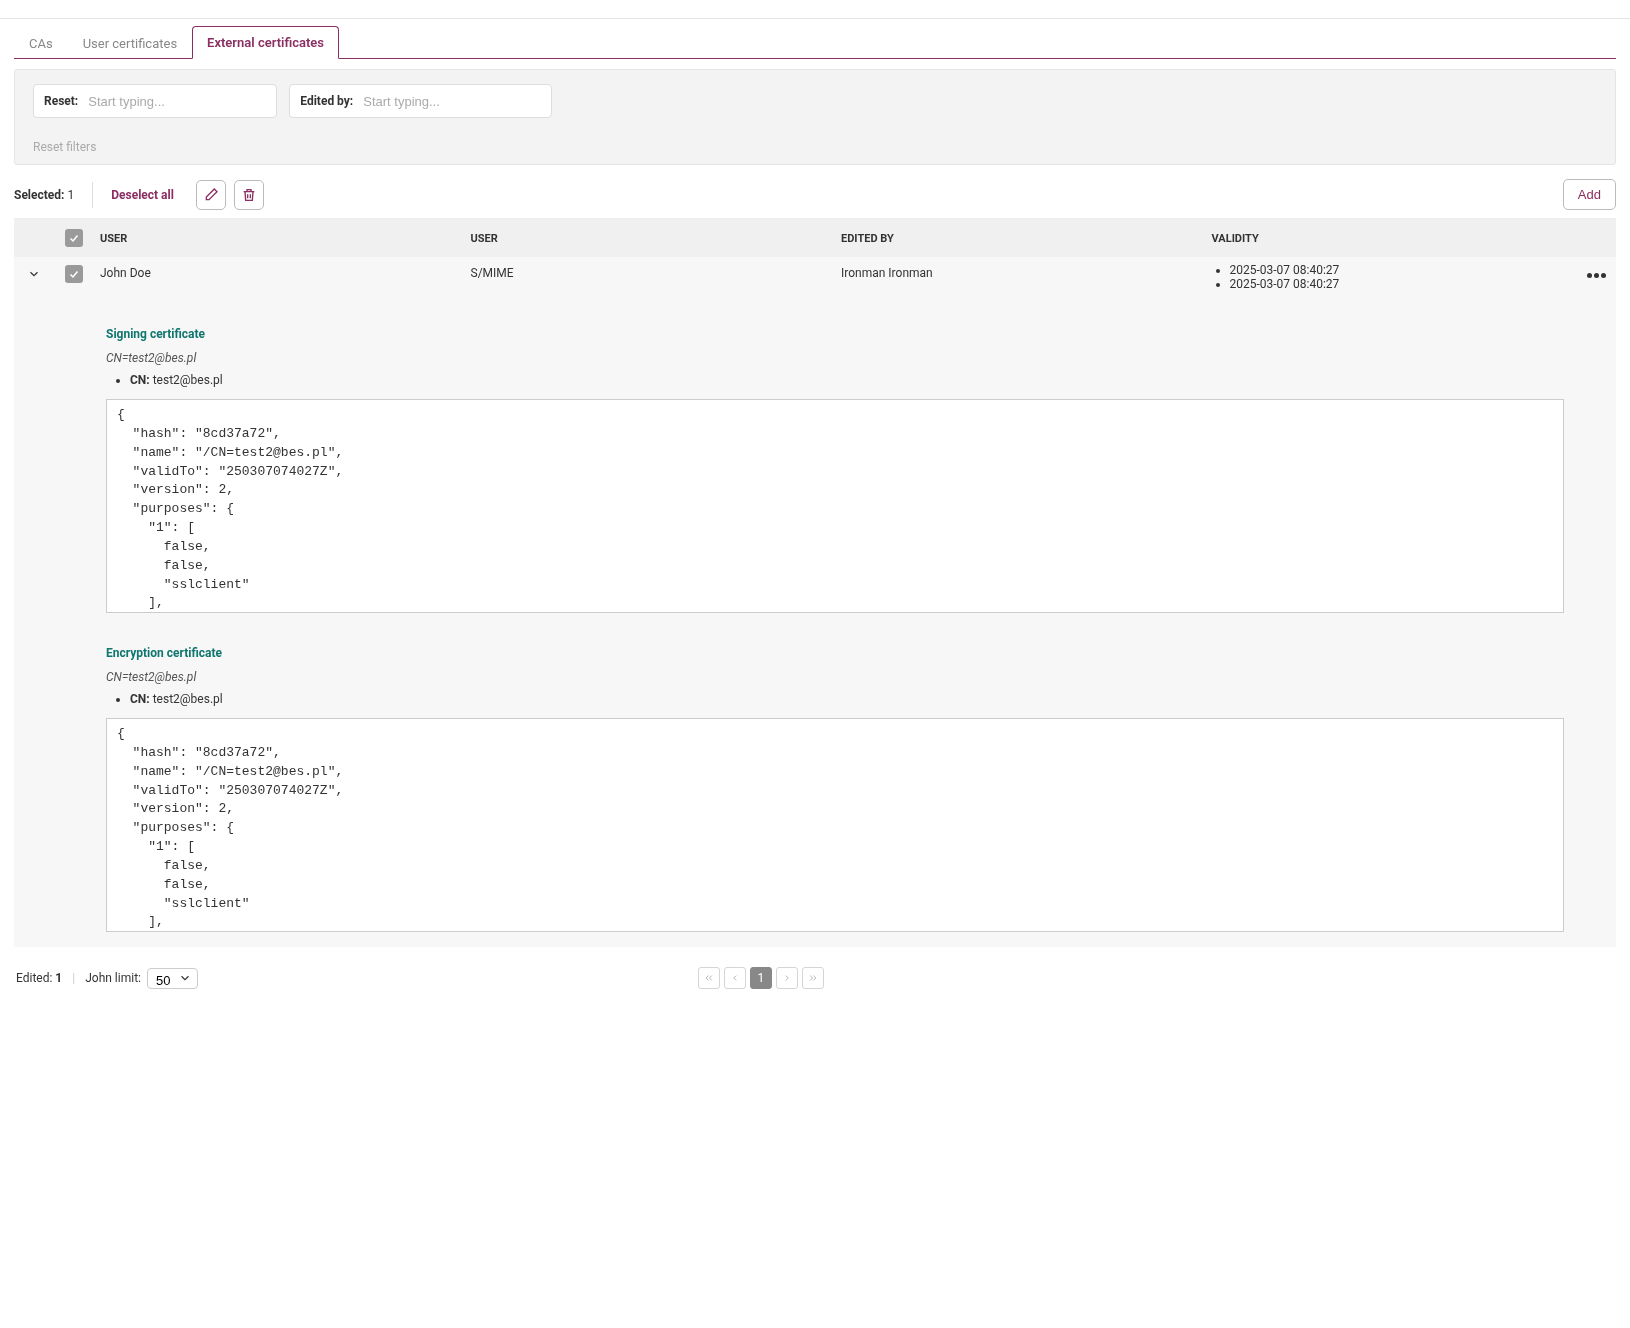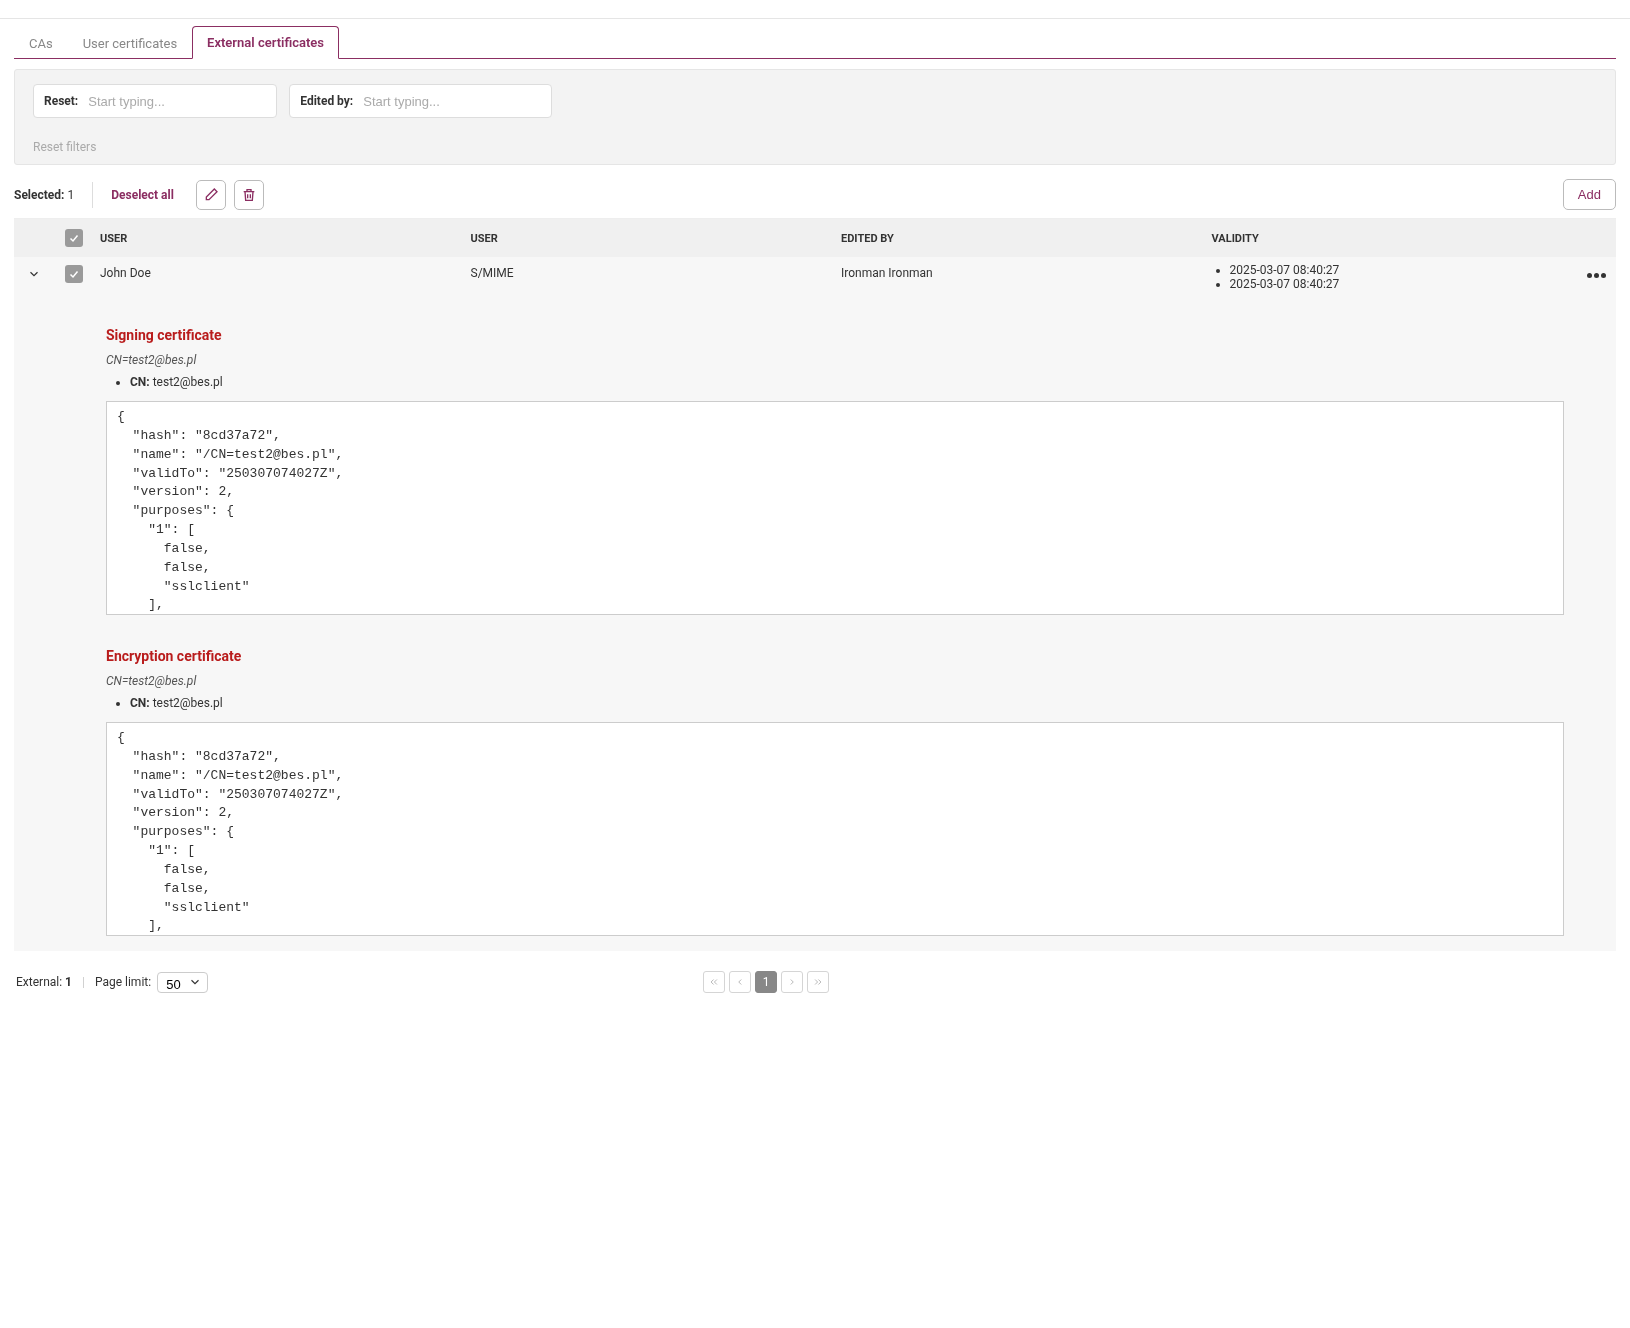--- a/index.html
+++ b/index.html
@@ -179,23 +179,23 @@
   .dots { display: inline-flex; gap: 2px; }
   .dots span { width: 5px; height: 5px; background: #333; border-radius: 50%; }
 
   
   .details {
     padding: 12px 0 0 92px;
     background: #f7f7f7;
   }
   .section-title {
     font-weight: 700;
-    font-size: 14px;
+    font-size: 12px;
     margin: 18px 0 6px 0;
-    color: #b91c1c;
+    color: #0f766e;
   }
   .section-subtitle {
     font-size: 12px;
     color: #555;
     margin: 10px 0 8px 0;
     font-style: italic;
   }
   .kv-list {
     list-style: disc;
     padding-left: 24px;
@@ -410,24 +410,24 @@
       "sslclient"
     ],
     "2": [
       false,
       false,
       "sslserver"</textarea>
     </div>
   </div>
 
   <div class="footer">
-    <span>External:</span>&nbsp;
+    <span>Edited:</span>&nbsp;
     <b>1</b>
     <span class="div">|</span>
-    <span>Page limit:</span>
+    <span>John limit:</span>
     <span class="select-wrap">
       <select class="page-limit-select">
         <option>50</option>
       </select>
       <svg viewBox="0 0 24 24" fill="none" stroke="currentColor" stroke-width="2">
           <polyline points="6 9 12 15 18 9"></polyline>
         </svg>
     </span>
 
     <div class="pager">

